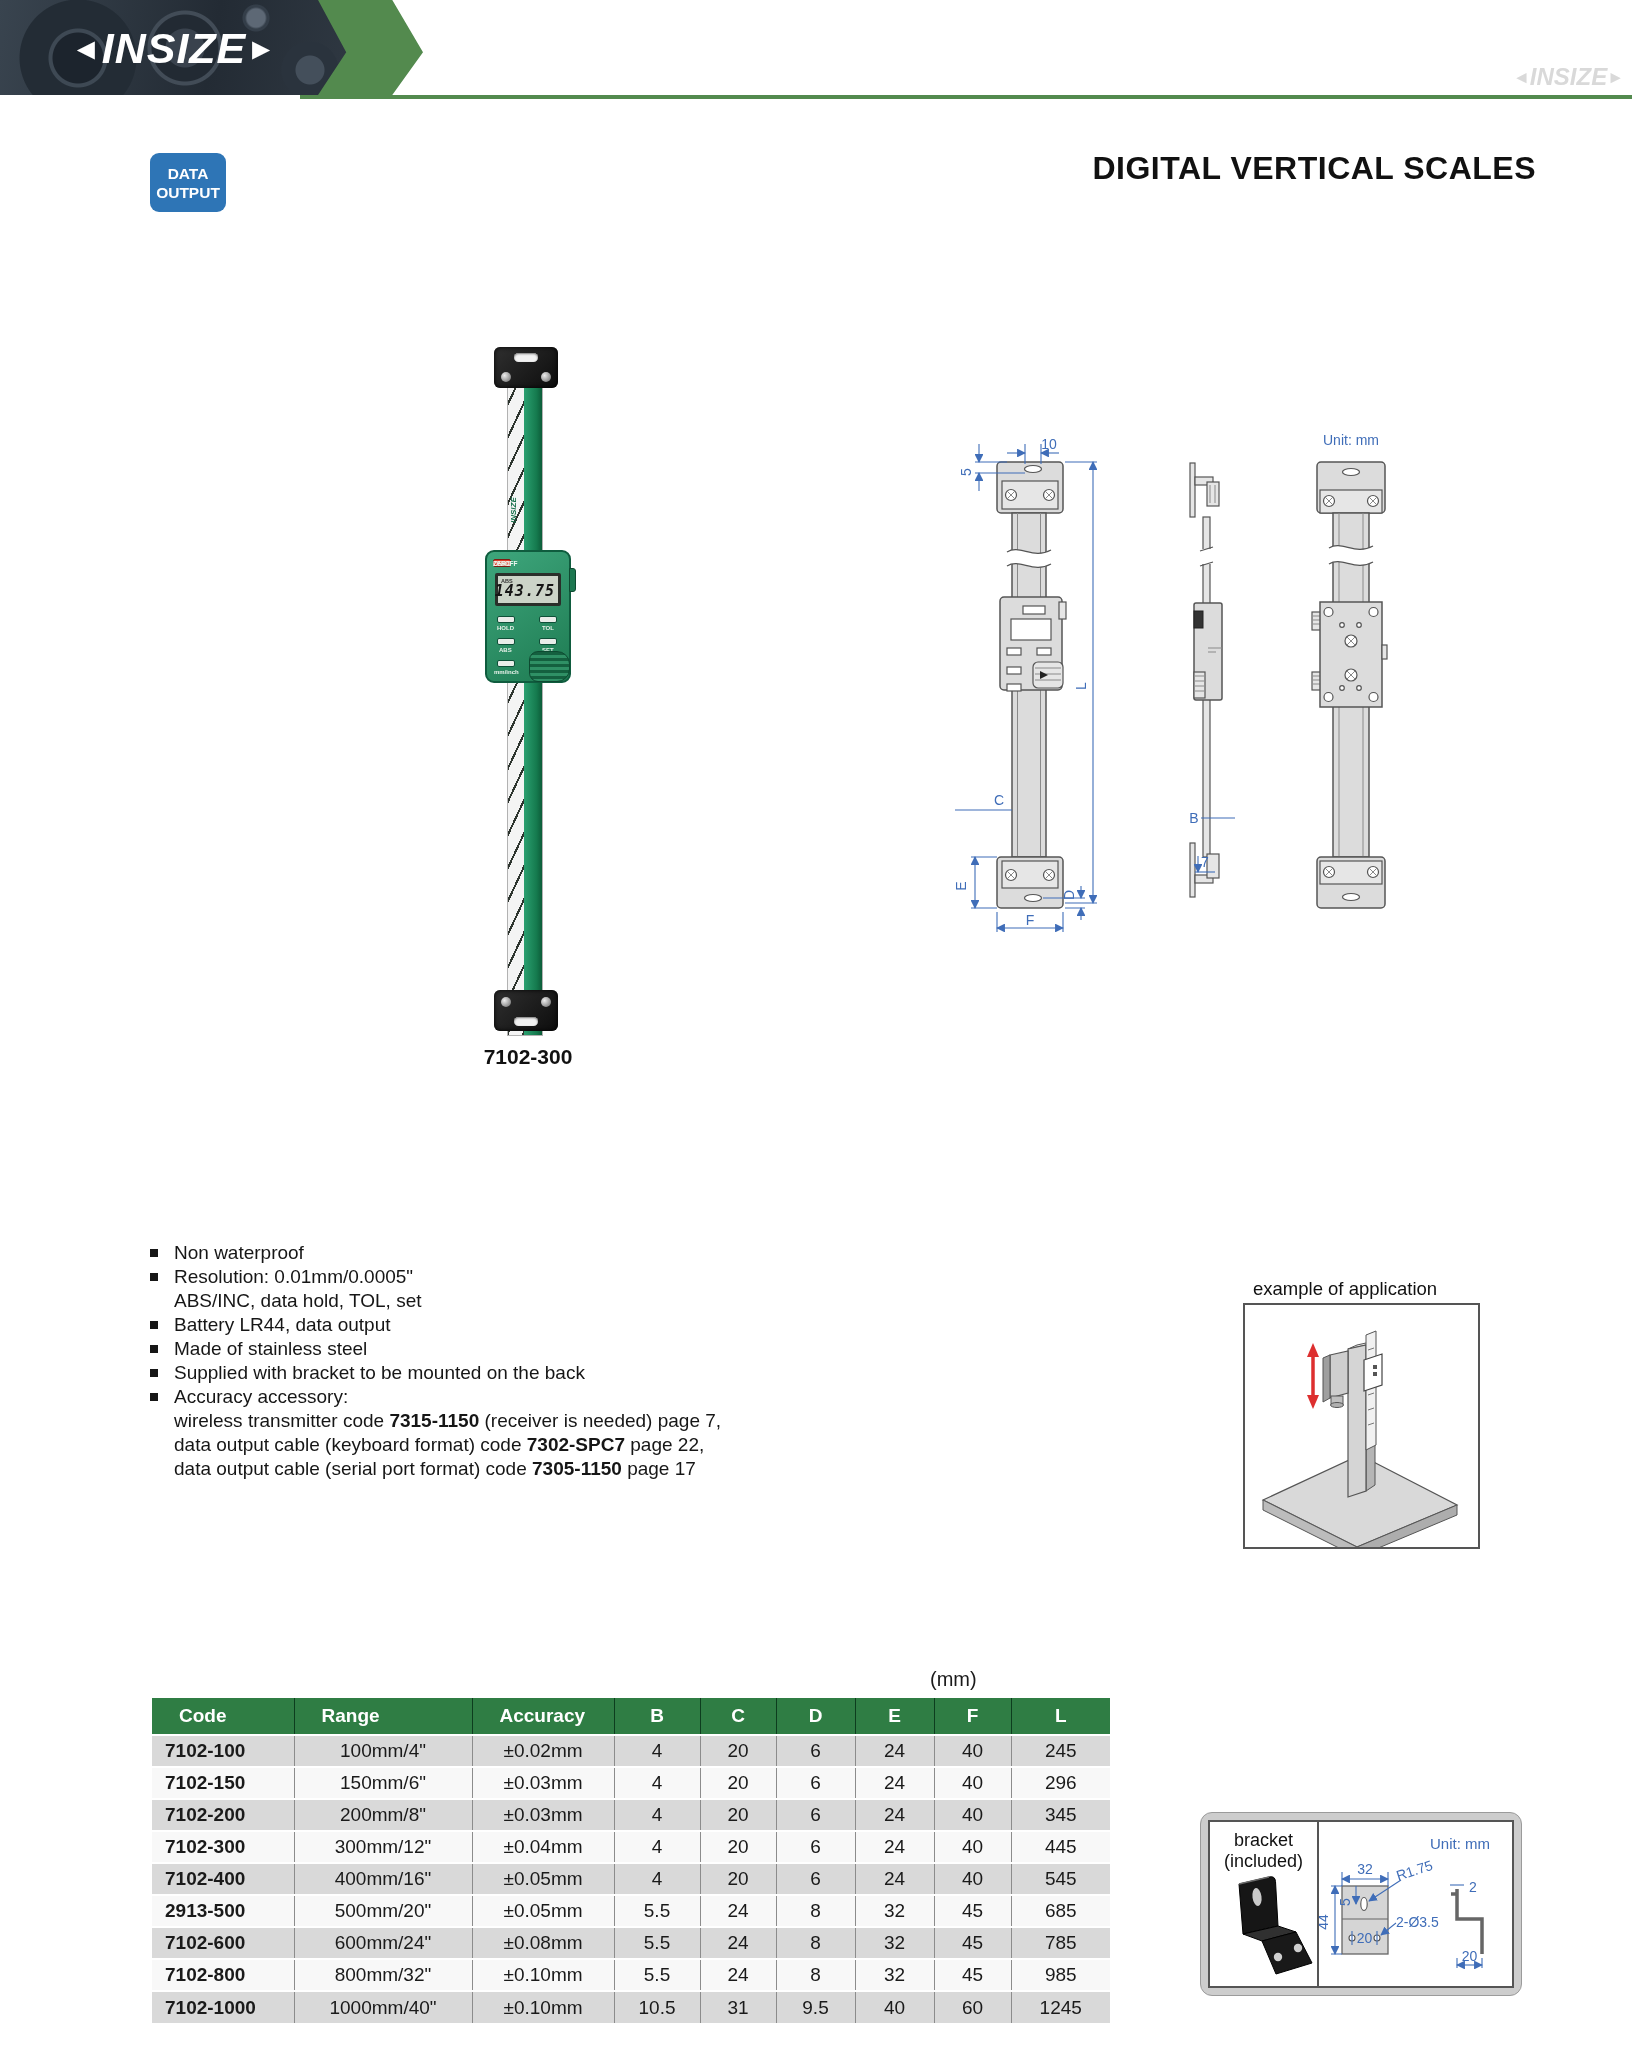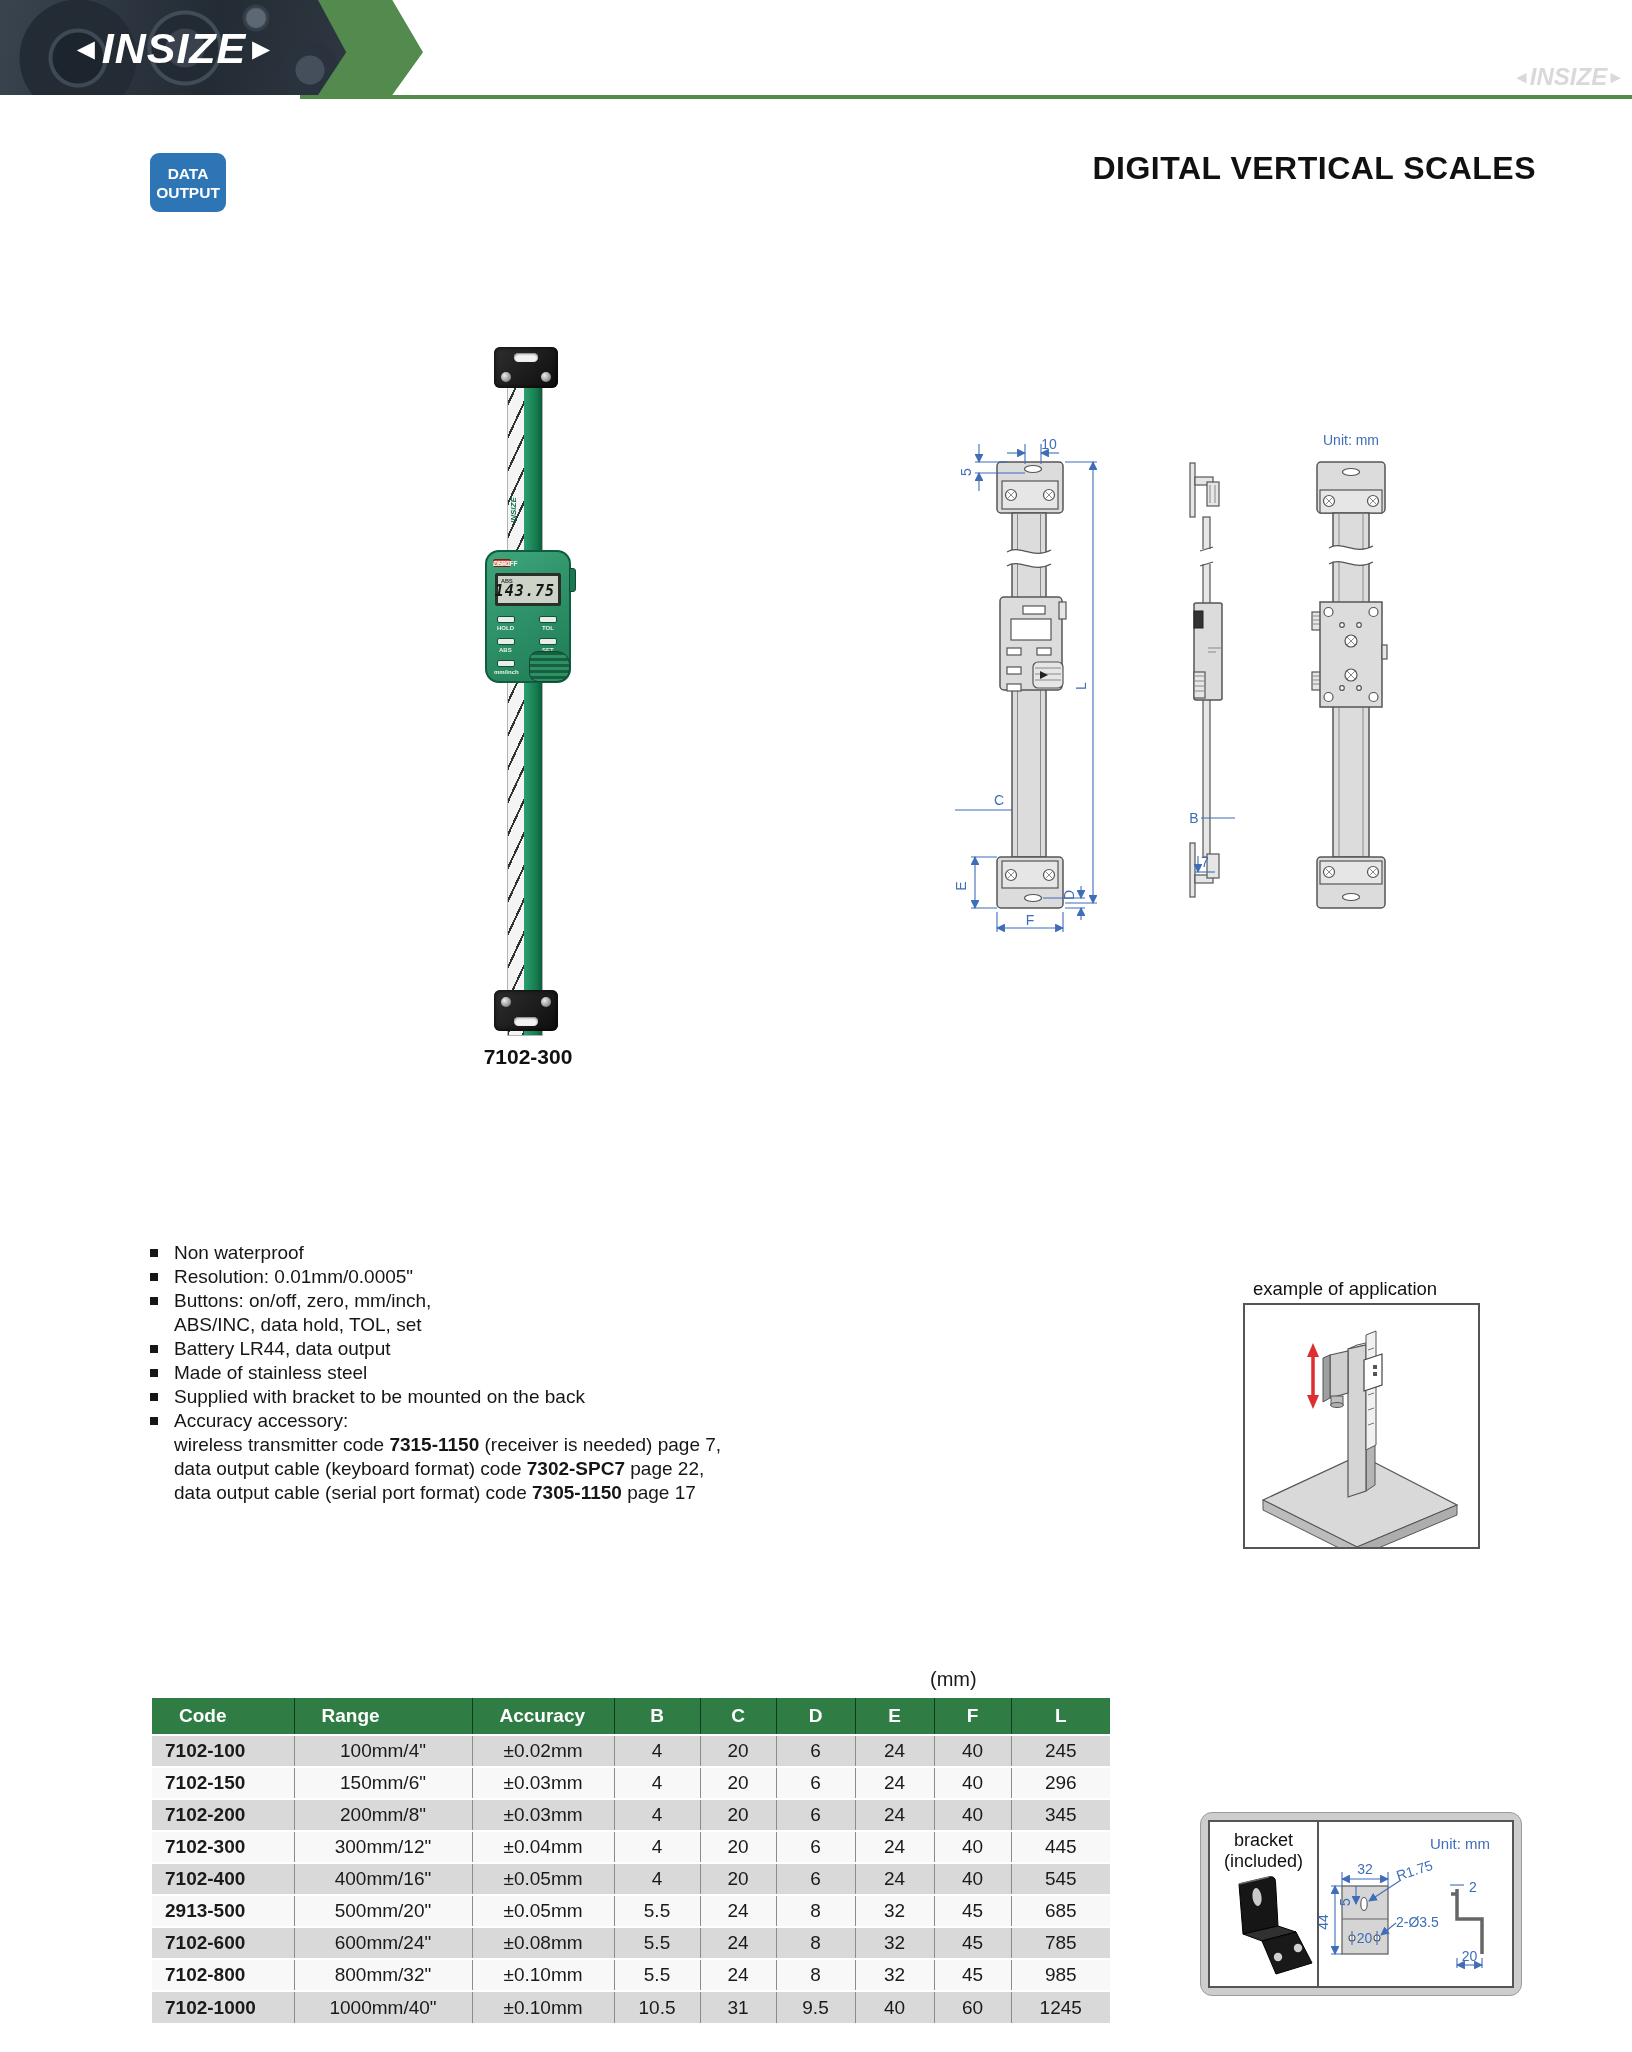--- a/index.html
+++ b/index.html
@@ -41,21 +41,21 @@
     background:#f2f2f2;border-radius:5px;box-shadow:inset 0 1px 2px #777}
   .screw{position:absolute;width:10px;height:10px;border-radius:50%;
     background:radial-gradient(circle at 35% 35%,#ececec,#9a9a9a 60%,#606060)}
   .beam{left:40px;top:40px;width:34px;height:650px;box-shadow:0 0 0 1px rgba(0,0,0,.3)}
   .beam-white{position:absolute;left:0;top:0;width:16px;height:100%;
     background:repeating-linear-gradient(115deg,rgba(0,0,0,0) 0 7px,#2e352f 7px 9px,rgba(0,0,0,0) 9px 14px),#f4f4f4}
   .beam-green{position:absolute;left:16px;top:0;width:18px;height:100%;
     background:linear-gradient(90deg,#2ba070,#157a4e 70%,#0d5c39)}
   .beam-brand{position:absolute;left:41px;top:118px;width:13px;height:60px;color:#0f6b45;
     font-size:8px;font-weight:bold;font-style:italic;writing-mode:vertical-rl;transform:rotate(180deg)}
-  .punit{left:17px;top:205px;width:86px;height:133px;border-radius:14px;
+  .punit{left:17px;top:205px;width:86px;height:133px;border-radius:9px;
     background:linear-gradient(145deg,#3ea67c,#1e7b52);border:2px solid #0f5c3e}
   .punit *{position:absolute}
   .toprow{top:6px;left:6px;right:6px;height:10px;display:flex;align-items:center;
     justify-content:space-between;color:#eaf5ee;font-size:6.5px;font-weight:bold}
   .redbtn{position:static!important;width:18px;height:8px;background:#e23a28;border-radius:2px;
     border:1px solid #7e1c12}
   .lcd{left:8px;top:21px;width:66px;height:33px;background:#ccd4c8;border:3px solid #2a2f2a;border-radius:2px}
   .lcd-val{right:3px;top:6px;font-family:"DejaVu Sans Mono",monospace;font-style:italic;
     font-weight:bold;font-size:15px;color:#151515;letter-spacing:1px}
   .lcd-mode{left:3px;top:2px;font-size:5.5px;color:#333;font-weight:bold}
@@ -291,21 +291,20 @@
         <path class="thin" d="M380,448 l8,8 M388,448 l-8,8"></path>
       <circle class="wfill" cx="428" cy="452" r="5.5"></circle>
         <path class="thin" d="M424,448 l8,8 M432,448 l-8,8"></path>
       <ellipse class="wfill" cx="406" cy="477" rx="8.5" ry="3.5"></ellipse>
     </g>
   </svg>
 
   <div class="abs features">
       <div class="feat-line"><span class="feat-bullet"></span><span>Non waterproof</span></div>
       <div class="feat-line"><span class="feat-bullet"></span><span>Resolution: 0.01mm/0.0005"</span></div>
-      <div class="feat-line"><span class="feat-bullet"></span><span>Buttons: on/off, zero, mm/inch,</span></div>
       <div class="feat-line"><span>ABS/INC, data hold, TOL, set</span></div>
       <div class="feat-line"><span class="feat-bullet"></span><span>Battery LR44, data output</span></div>
       <div class="feat-line"><span class="feat-bullet"></span><span>Made of stainless steel</span></div>
       <div class="feat-line"><span class="feat-bullet"></span><span>Supplied with bracket to be mounted on the back</span></div>
       <div class="feat-line"><span class="feat-bullet"></span><span>Accuracy accessory:</span></div>
       <div class="feat-line"><span>wireless transmitter code </span><span class="bold">7315-1150</span><span> (receiver is needed) page 7,</span></div>
       <div class="feat-line"><span>data output cable (keyboard format) code </span><span class="bold">7302-SPC7</span><span> page 22,</span></div>
       <div class="feat-line"><span>data output cable (serial port format) code </span><span class="bold">7305-1150</span><span> page 17</span></div>
     </div>
 

